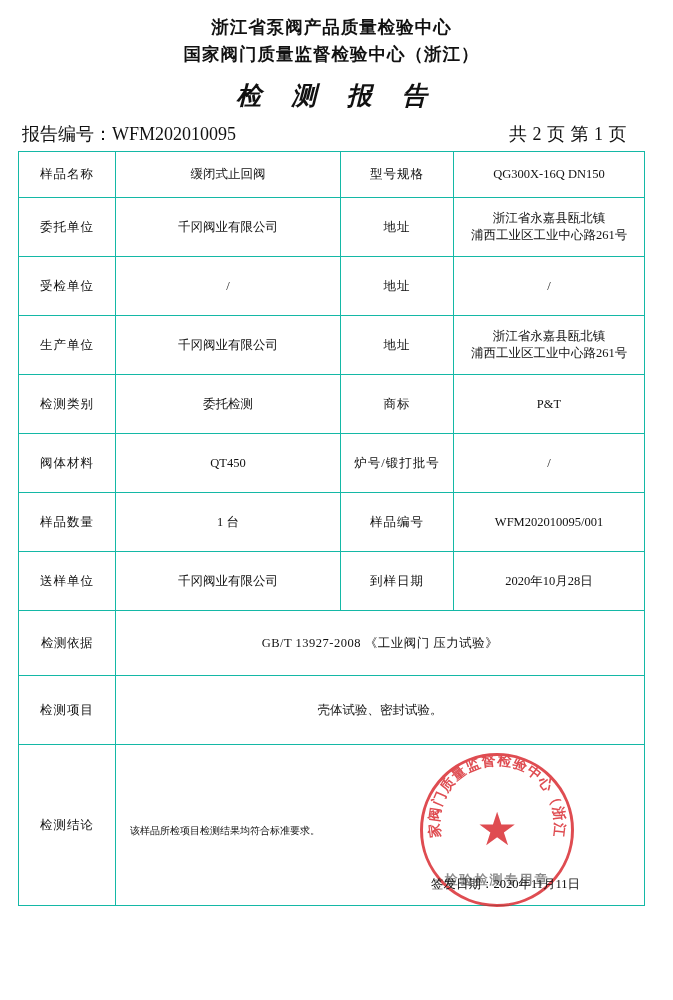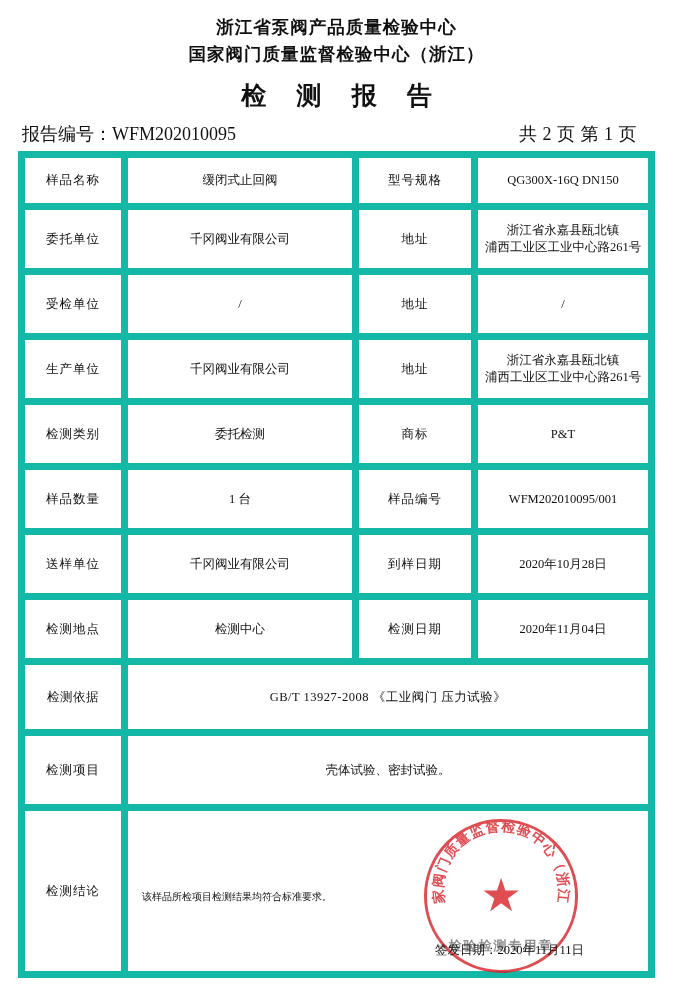--- a/index.html
+++ b/index.html
@@ -13,21 +13,21 @@
     font-family: "Liberation Serif", "DejaVu Serif", serif;
     color: #111;
     position: relative;
     overflow: hidden;
   }
   .page {
     width: 673px;
     height: 851px;
     position: relative;
     box-sizing: border-box;
-    padding: 10px 18px 0 18px;
+    padding: 10px 28px 0 18px;
   }
   .hdr {
     text-align: center;
     font-weight: bold;
     font-size: 17.5px;
     letter-spacing: 1px;
     line-height: 26px;
     margin: 4px 0 0 0;
   }
   .hdr2 {
@@ -38,39 +38,40 @@
     line-height: 26px;
     margin: 1px 0 0 0;
   }
   .title {
     text-align: center;
     font-weight: bold;
     font-size: 25px;
     letter-spacing: 12px;
     margin: 12px 0 10px 0;
     padding-left: 12px;
+    font-style: italic;
   }
   .meta {
     display: flex;
     justify-content: space-between;
     font-size: 18px;
     padding: 0 4px 5px 4px;
   }
   .meta .right {
     padding-right: 14px;
     letter-spacing: 0.5px;
     font-family: Liberation Serif, serif;
   }
   table.main {
     width: 100%;
     border-collapse: collapse;
     table-layout: fixed;
   }
   table.main td {
-    border: 7px solid #14b8a6;
+    border: 1px solid #14b8a6;
     font-size: 12.5px;
     text-align: center;
     vertical-align: middle;
     padding: 6px 4px;
     line-height: 17px;
   }
   td.lbl {
     width: 88px;
     letter-spacing: 1px;
   }
@@ -202,36 +203,36 @@
         <div>浦西工业区工业中心路261号</div>
       </td>
     </tr>
     <tr>
       <td class="lbl h-tall">检测类别</td>
       <td class="val1 h-tall">委托检测</td>
       <td class="lbl2 h-tall">商标</td>
       <td class="val2 h-tall">P&amp;T</td>
     </tr>
     <tr>
+      <td class="lbl h-tall">阀体材料</td>
+      <td class="val1 h-tall">QT450</td>
+      <td class="lbl2 h-tall">炉号/锻打批号</td>
+      <td class="val2 h-tall">/</td>
+    </tr>
+    <tr>
       <td class="lbl h-tall">样品数量</td>
       <td class="val1 h-tall">1 台</td>
       <td class="lbl2 h-tall">样品编号</td>
       <td class="val2 h-tall">WFM202010095/001</td>
     </tr>
     <tr>
       <td class="lbl h-tall">送样单位</td>
       <td class="val1 h-tall">千冈阀业有限公司</td>
       <td class="lbl2 h-tall">到样日期</td>
       <td class="val2 h-tall">2020年10月28日</td>
-    </tr>
-    <tr>
-      <td class="lbl h-tall">检测地点</td>
-      <td class="val1 h-tall">检测中心</td>
-      <td class="lbl2 h-tall">检测日期</td>
-      <td class="val2 h-tall">2020年11月04日</td>
     </tr>
     <tr>
       <td class="lbl basis">检测依据</td>
       <td class="basis" colspan="3">GB/T 13927-2008 《工业阀门 压力试验》</td>
     </tr>
     <tr>
       <td class="lbl items">检测项目</td>
       <td class="items left" colspan="3">壳体试验、密封试验。</td>
     </tr>
     <tr>

